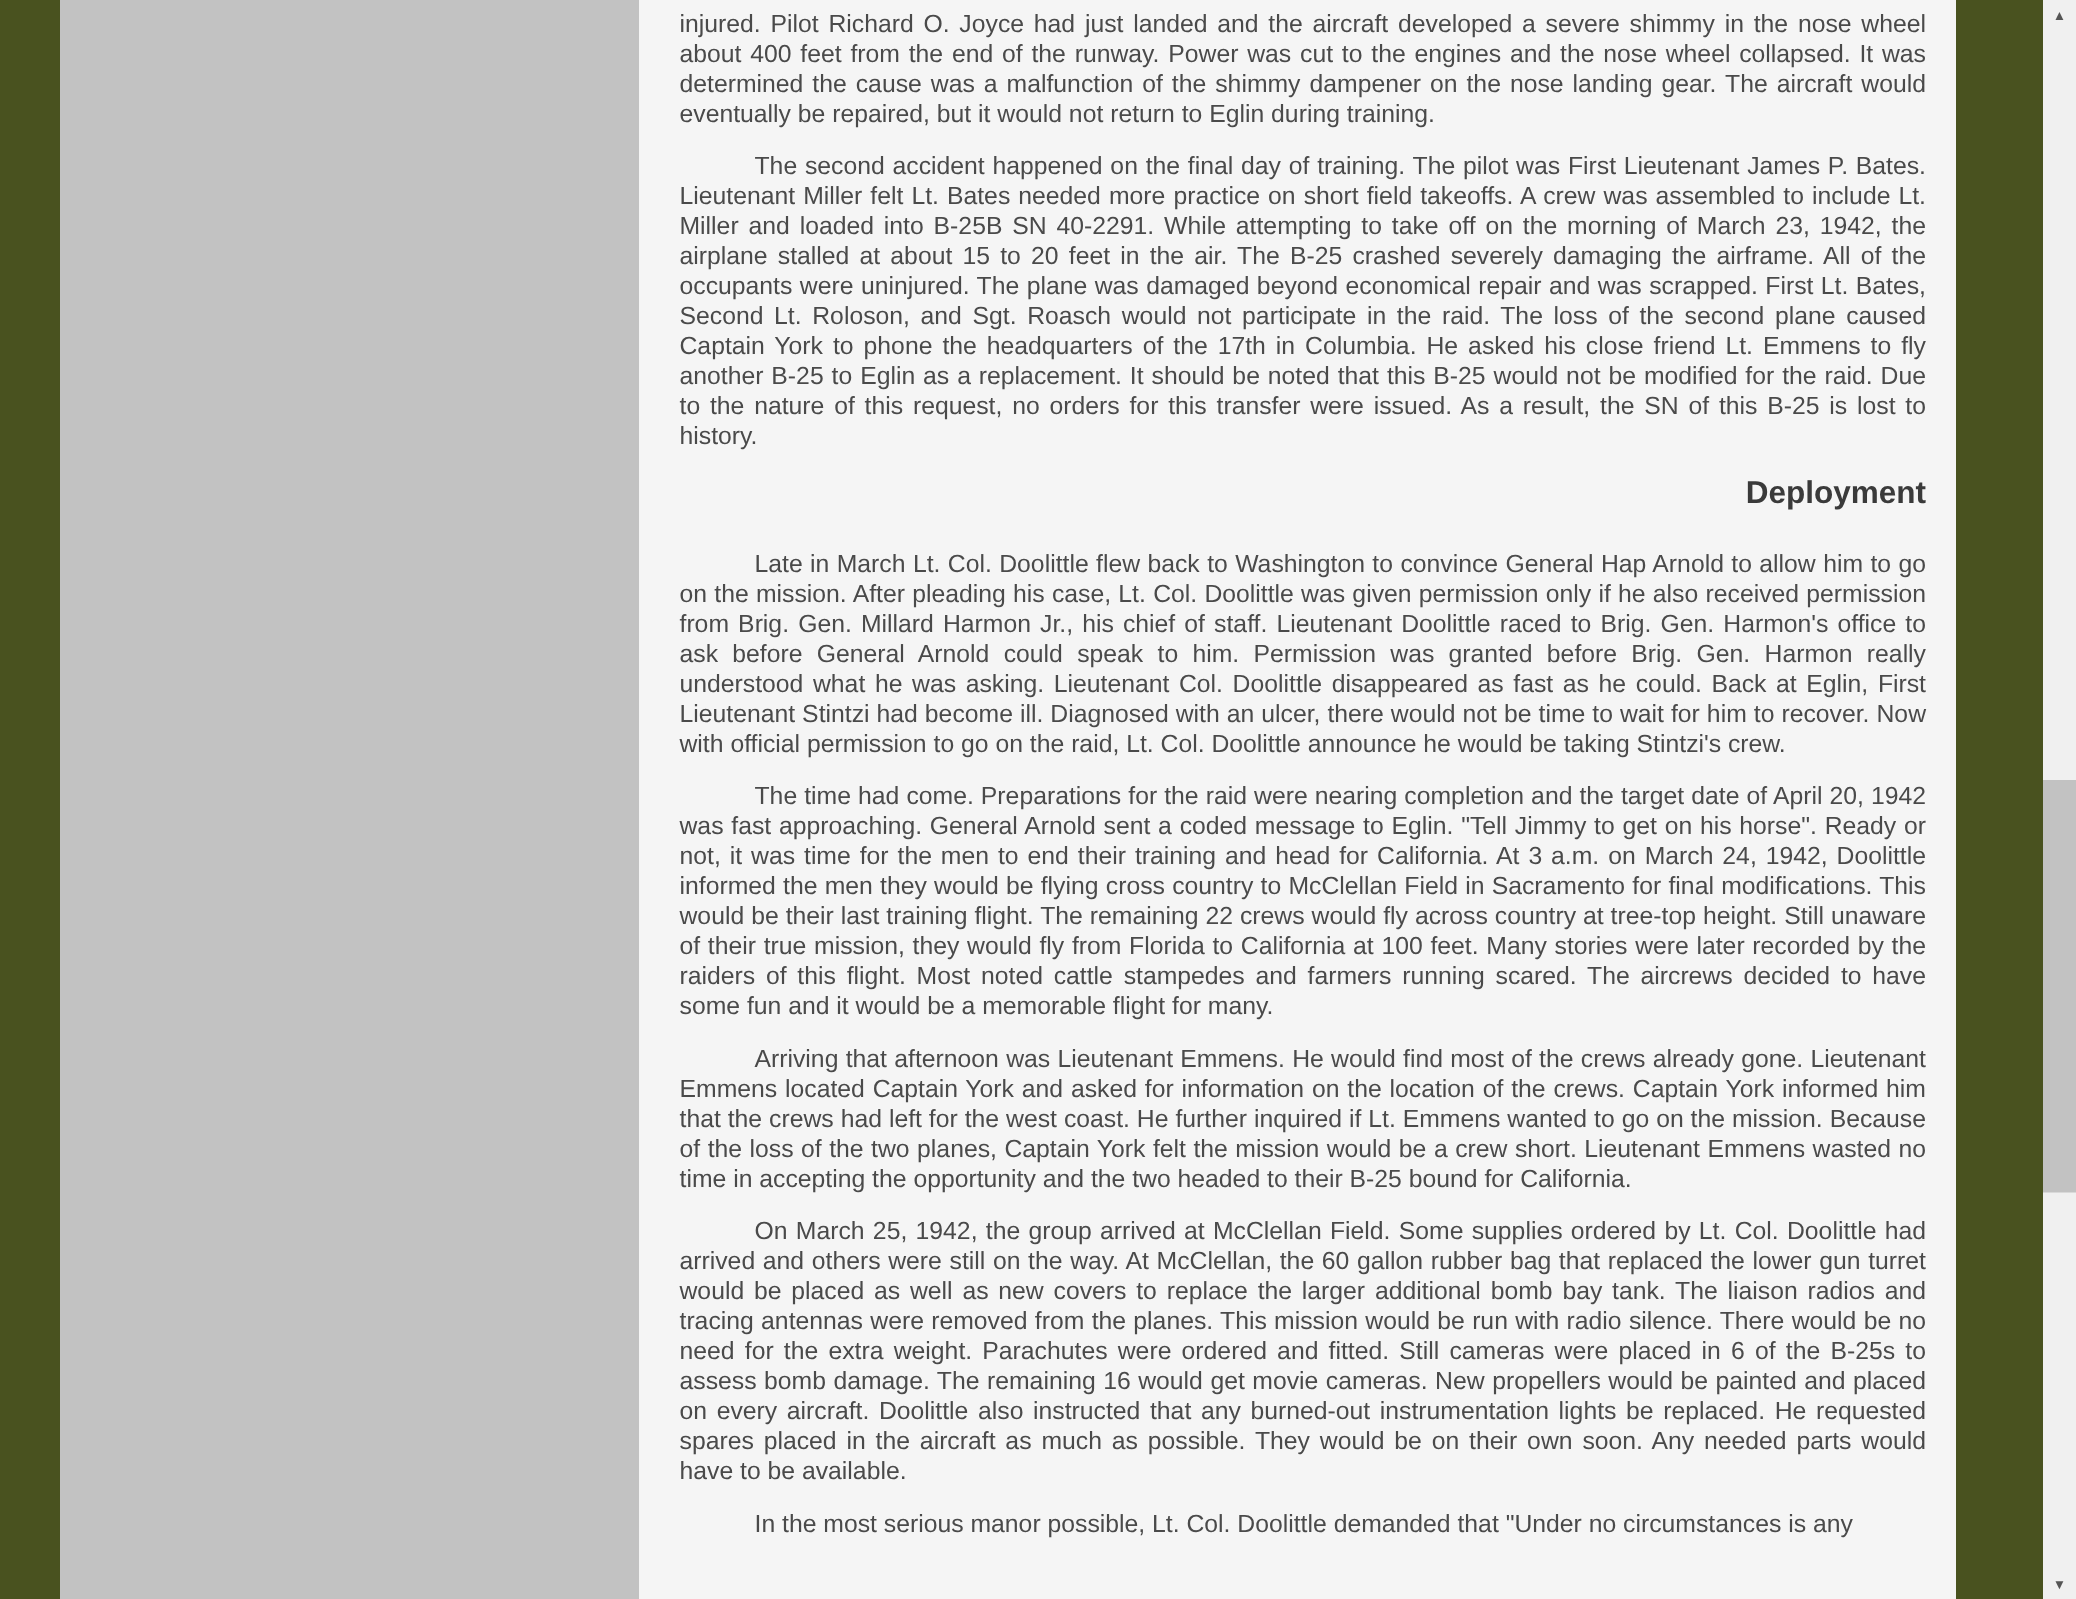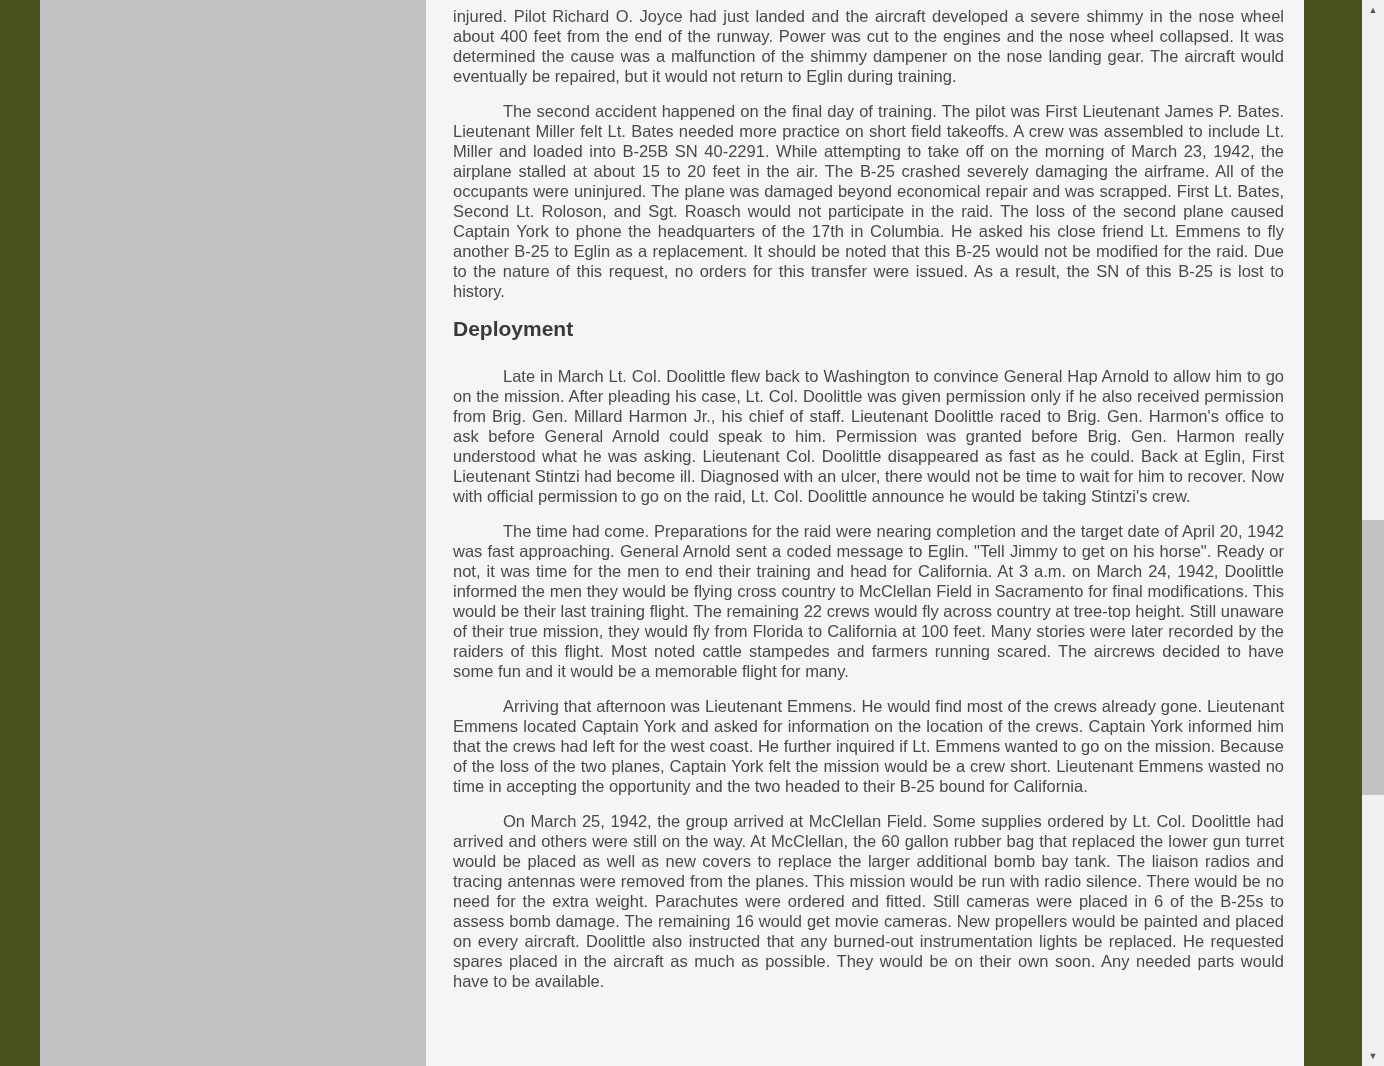--- a/index.html
+++ b/index.html
@@ -30,21 +30,21 @@
     margin: 0 0 15px 0;
     text-align: justify;
     text-indent: 50px;
     font-size: 16.5px;
     line-height: 20px;
     color: #4A4A4A;
   }
   .para.no-indent { text-indent: 0; }
   .heading {
     margin: 8px 0 24px 0;
-    text-align: left;
+    text-align: right;
     font-size: 21px;
     line-height: 26px;
     font-weight: bold;
     color: #3A3A3A;
   }
   .scrollbar {
     position: absolute;
     right: 0; top: 0;
     width: 22px; height: 1066px;
     background: #F0F0F0;
@@ -77,20 +77,21 @@
 <div class="sidebar"></div>
 
 <main class="content">
   <p class="para no-indent">injured. Pilot Richard O. Joyce had just landed and the aircraft developed a severe shimmy in the nose wheel about 400 feet from the end of the runway. Power was cut to the engines and the nose wheel collapsed. It was determined the cause was a malfunction of the shimmy dampener on the nose landing gear. The aircraft would eventually be repaired, but it would not return to Eglin during training.</p>
   <p class="para">The second accident happened on the final day of training. The pilot was First Lieutenant James P. Bates. Lieutenant Miller felt Lt. Bates needed more practice on short field takeoffs. A crew was assembled to include Lt. Miller and loaded into B-25B SN 40-2291. While attempting to take off on the morning of March 23, 1942, the airplane stalled at about 15 to 20 feet in the air. The B-25 crashed severely damaging the airframe. All of the occupants were uninjured. The plane was damaged beyond economical repair and was scrapped. First Lt. Bates, Second Lt. Roloson, and Sgt. Roasch would not participate in the raid. The loss of the second plane caused Captain York to phone the headquarters of the 17th in Columbia. He asked his close friend Lt. Emmens to fly another B-25 to Eglin as a replacement. It should be noted that this B-25 would not be modified for the raid. Due to the nature of this request, no orders for this transfer were issued. As a result, the SN of this B-25 is lost to history.</p>
   <h2 class="heading">Deployment</h2>
   <p class="para">Late in March Lt. Col. Doolittle flew back to Washington to convince General Hap Arnold to allow him to go on the mission. After pleading his case, Lt. Col. Doolittle was given permission only if he also received permission from Brig. Gen. Millard Harmon Jr., his chief of staff. Lieutenant Doolittle raced to Brig. Gen. Harmon's office to ask before General Arnold could speak to him. Permission was granted before Brig. Gen. Harmon really understood what he was asking. Lieutenant Col. Doolittle disappeared as fast as he could. Back at Eglin, First Lieutenant Stintzi had become ill. Diagnosed with an ulcer, there would not be time to wait for him to recover. Now with official permission to go on the raid, Lt. Col. Doolittle announce he would be taking Stintzi's crew.</p>
   <p class="para">The time had come. Preparations for the raid were nearing completion and the target date of April 20, 1942 was fast approaching. General Arnold sent a coded message to Eglin. "Tell Jimmy to get on his horse". Ready or not, it was time for the men to end their training and head for California. At 3 a.m. on March 24, 1942, Doolittle informed the men they would be flying cross country to McClellan Field in Sacramento for final modifications. This would be their last training flight. The remaining 22 crews would fly across country at tree-top height. Still unaware of their true mission, they would fly from Florida to California at 100 feet. Many stories were later recorded by the raiders of this flight. Most noted cattle stampedes and farmers running scared. The aircrews decided to have some fun and it would be a memorable flight for many.</p>
   <p class="para">Arriving that afternoon was Lieutenant Emmens. He would find most of the crews already gone. Lieutenant Emmens located Captain York and asked for information on the location of the crews. Captain York informed him that the crews had left for the west coast. He further inquired if Lt. Emmens wanted to go on the mission. Because of the loss of the two planes, Captain York felt the mission would be a crew short. Lieutenant Emmens wasted no time in accepting the opportunity and the two headed to their B-25 bound for California.</p>
   <p class="para">On March 25, 1942, the group arrived at McClellan Field. Some supplies ordered by Lt. Col. Doolittle had arrived and others were still on the way. At McClellan, the 60 gallon rubber bag that replaced the lower gun turret would be placed as well as new covers to replace the larger additional bomb bay tank. The liaison radios and tracing antennas were removed from the planes. This mission would be run with radio silence. There would be no need for the extra weight. Parachutes were ordered and fitted. Still cameras were placed in 6 of the B-25s to assess bomb damage. The remaining 16 would get movie cameras. New propellers would be painted and placed on every aircraft. Doolittle also instructed that any burned-out instrumentation lights be replaced. He requested spares placed in the aircraft as much as possible. They would be on their own soon. Any needed parts would have to be available.</p>
+  <p class="para">In the most serious manor possible, Lt. Col. Doolittle demanded that "Under no circumstances is any</p>
 </main>
 
 <div class="scrollbar">
   <div class="sb-btn up">
     <span>▲</span>
   </div>
   <div class="sb-thumb"></div>
   <div class="sb-btn down">
     <span>▼</span>
   </div>

